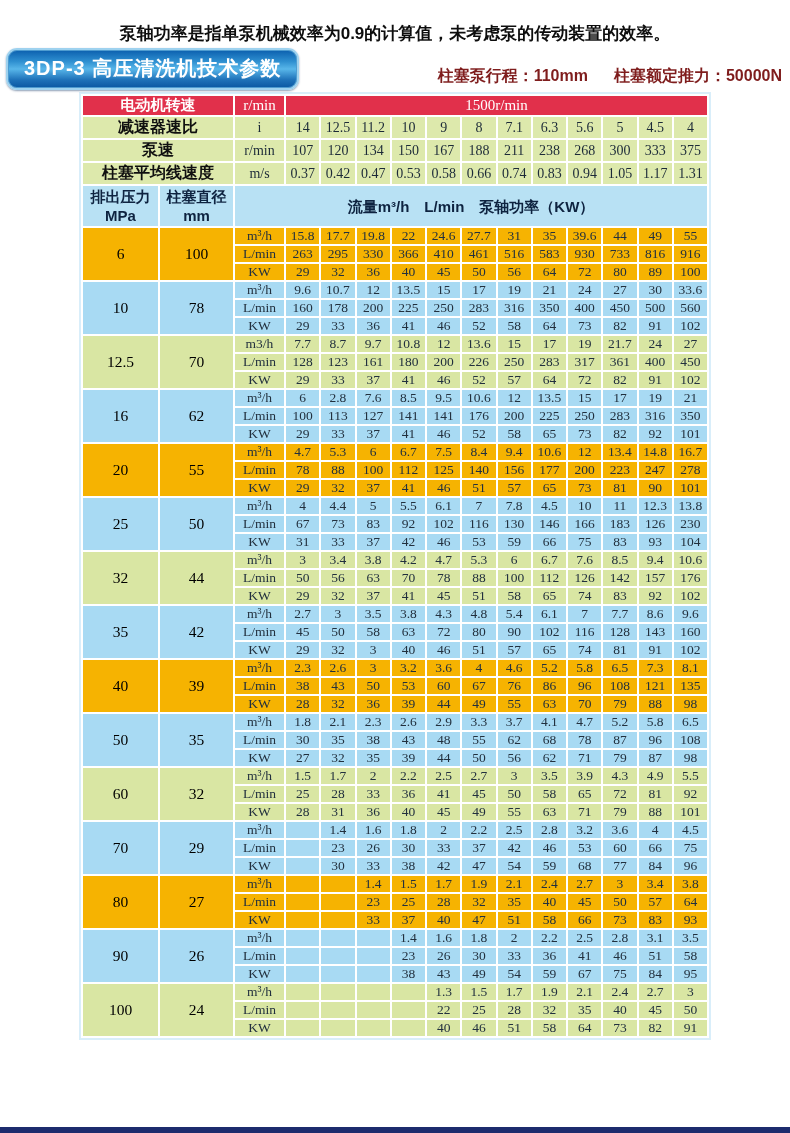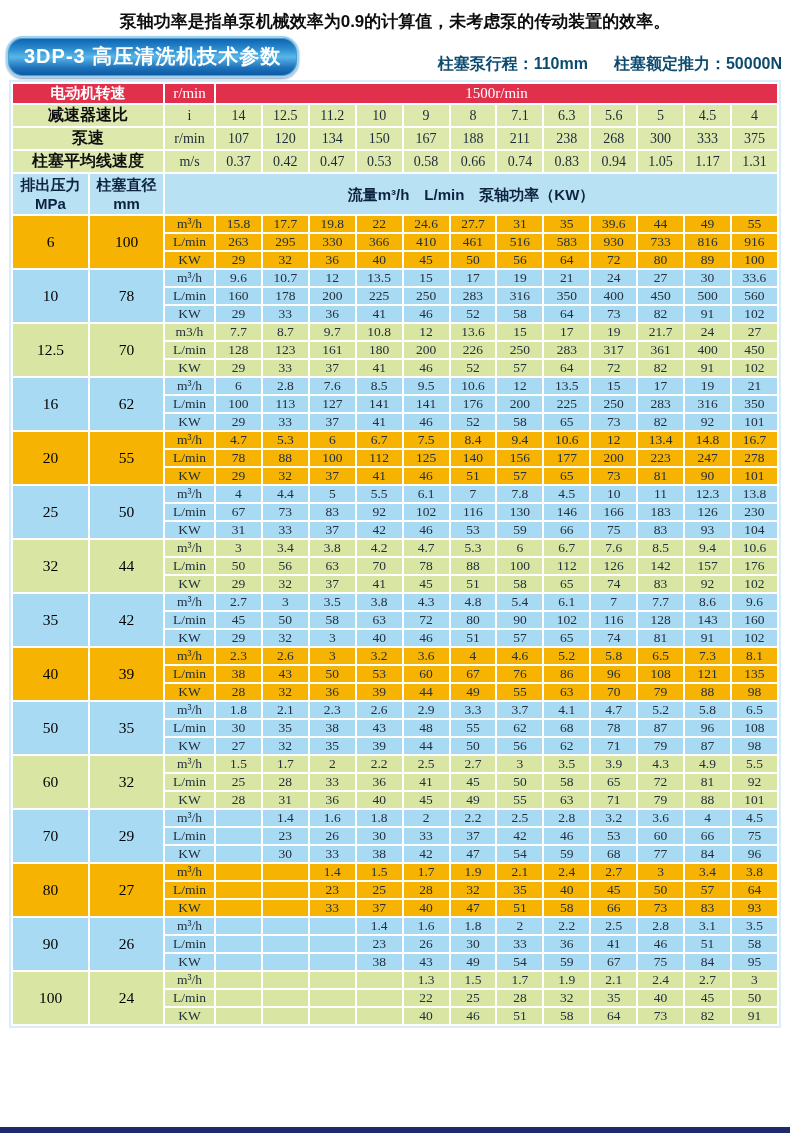--- a/index.html
+++ b/index.html
@@ -1,29 +1,29 @@
 <!DOCTYPE html>
 <html><head>
 <meta charset="utf-8">
 <style>
   * { box-sizing: border-box; }
   body { margin:0; background:#fff; width:790px; height:1133px; overflow:hidden;
          font-family:"Liberation Sans","DejaVu Sans",sans-serif; }
   .page { width:790px; height:1133px; position:relative; }
   .note { text-align:center; font-weight:bold; font-size:17px; color:#0d0d0d; line-height:27px; }
-  .note:first-child { padding-top:8px; }
+  .note:first-child { padding-top:20px; }
   .header-bar { display:flex; justify-content:space-between; align-items:flex-end;
                 margin:1px 8px 0 6px; height:42px; }
   .title-badge { background:linear-gradient(180deg,#0b5fae 0%,#2e8fd0 30%,#58b6e9 50%,#1f72b9 78%,#0a57a2 100%);
-                 border:2px solid #9ed2ef; border-radius:17px; color:#fff; font-weight:bold;
+                 border:2px solid #9ed2ef; border-radius:11px; color:#fff; font-weight:bold;
                  font-size:20px; padding:5px 16px 6px 16px; letter-spacing:1px;
                  box-shadow:0 1px 2px rgba(0,40,90,.45), inset 0 0 0 1px #4e9cd0; }
-  .spec-text { font-weight:bold; font-size:16px; color:#0c4a6e; display:flex; gap:26px;
+  .spec-text { font-weight:bold; font-size:16px; color:#7f1d1d; display:flex; gap:26px;
                padding-bottom:3px; }
-  table { border-collapse:collapse; table-layout:fixed; width:768px; margin:4px auto 0;
+  table { border-collapse:collapse; table-layout:fixed; width:628px; margin:4px auto 0;
           box-shadow:0 0 0 2px #d9eefa; }
   td { border:2px solid #fff; text-align:center; vertical-align:middle; padding:0;
        white-space:nowrap; overflow:hidden; }
   .serif { font-family:"Liberation Serif","DejaVu Serif",serif; }
   
   .r-red td { background:#e1304b; color:#fff; height:21px; font-size:15px; }
   .r-red .lbl { font-weight:bold; }
   .r-green td { background:#dde9ac; height:19px; }
   .r-green .lbl { font-weight:bold; font-size:16px; color:#101010; }
   td.hnum { font-size:14px; color:#1c2a38; }

